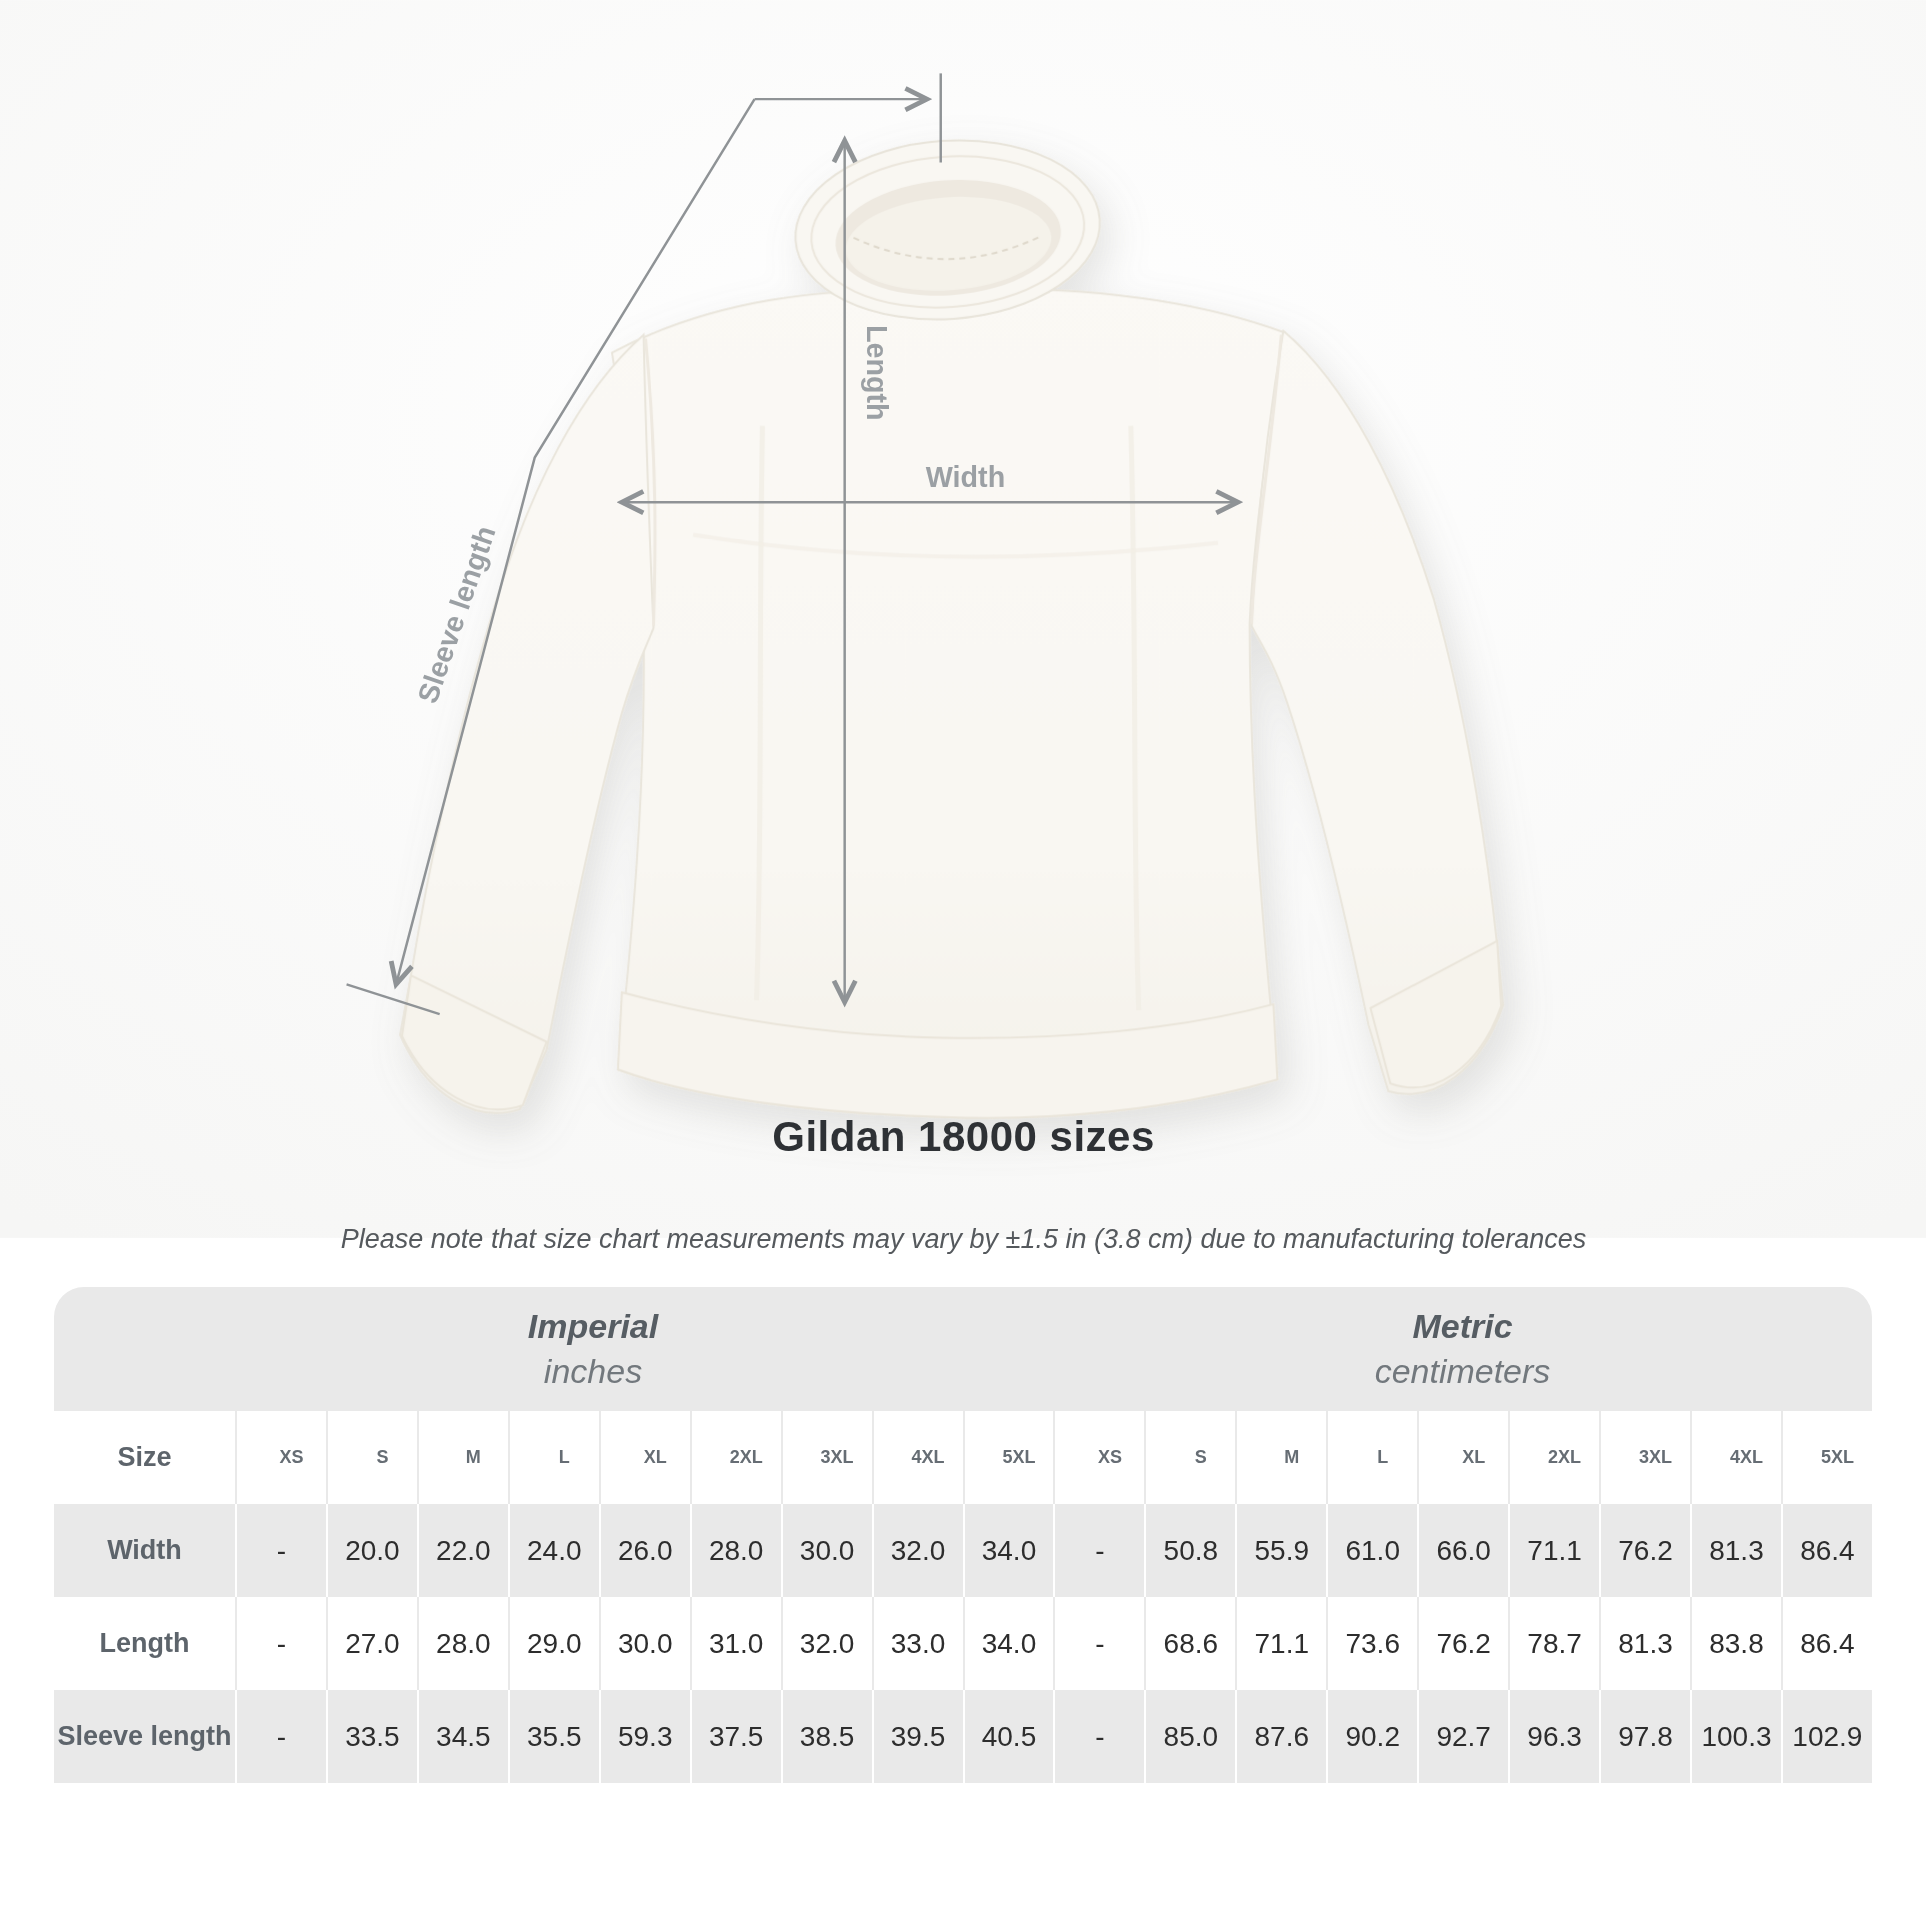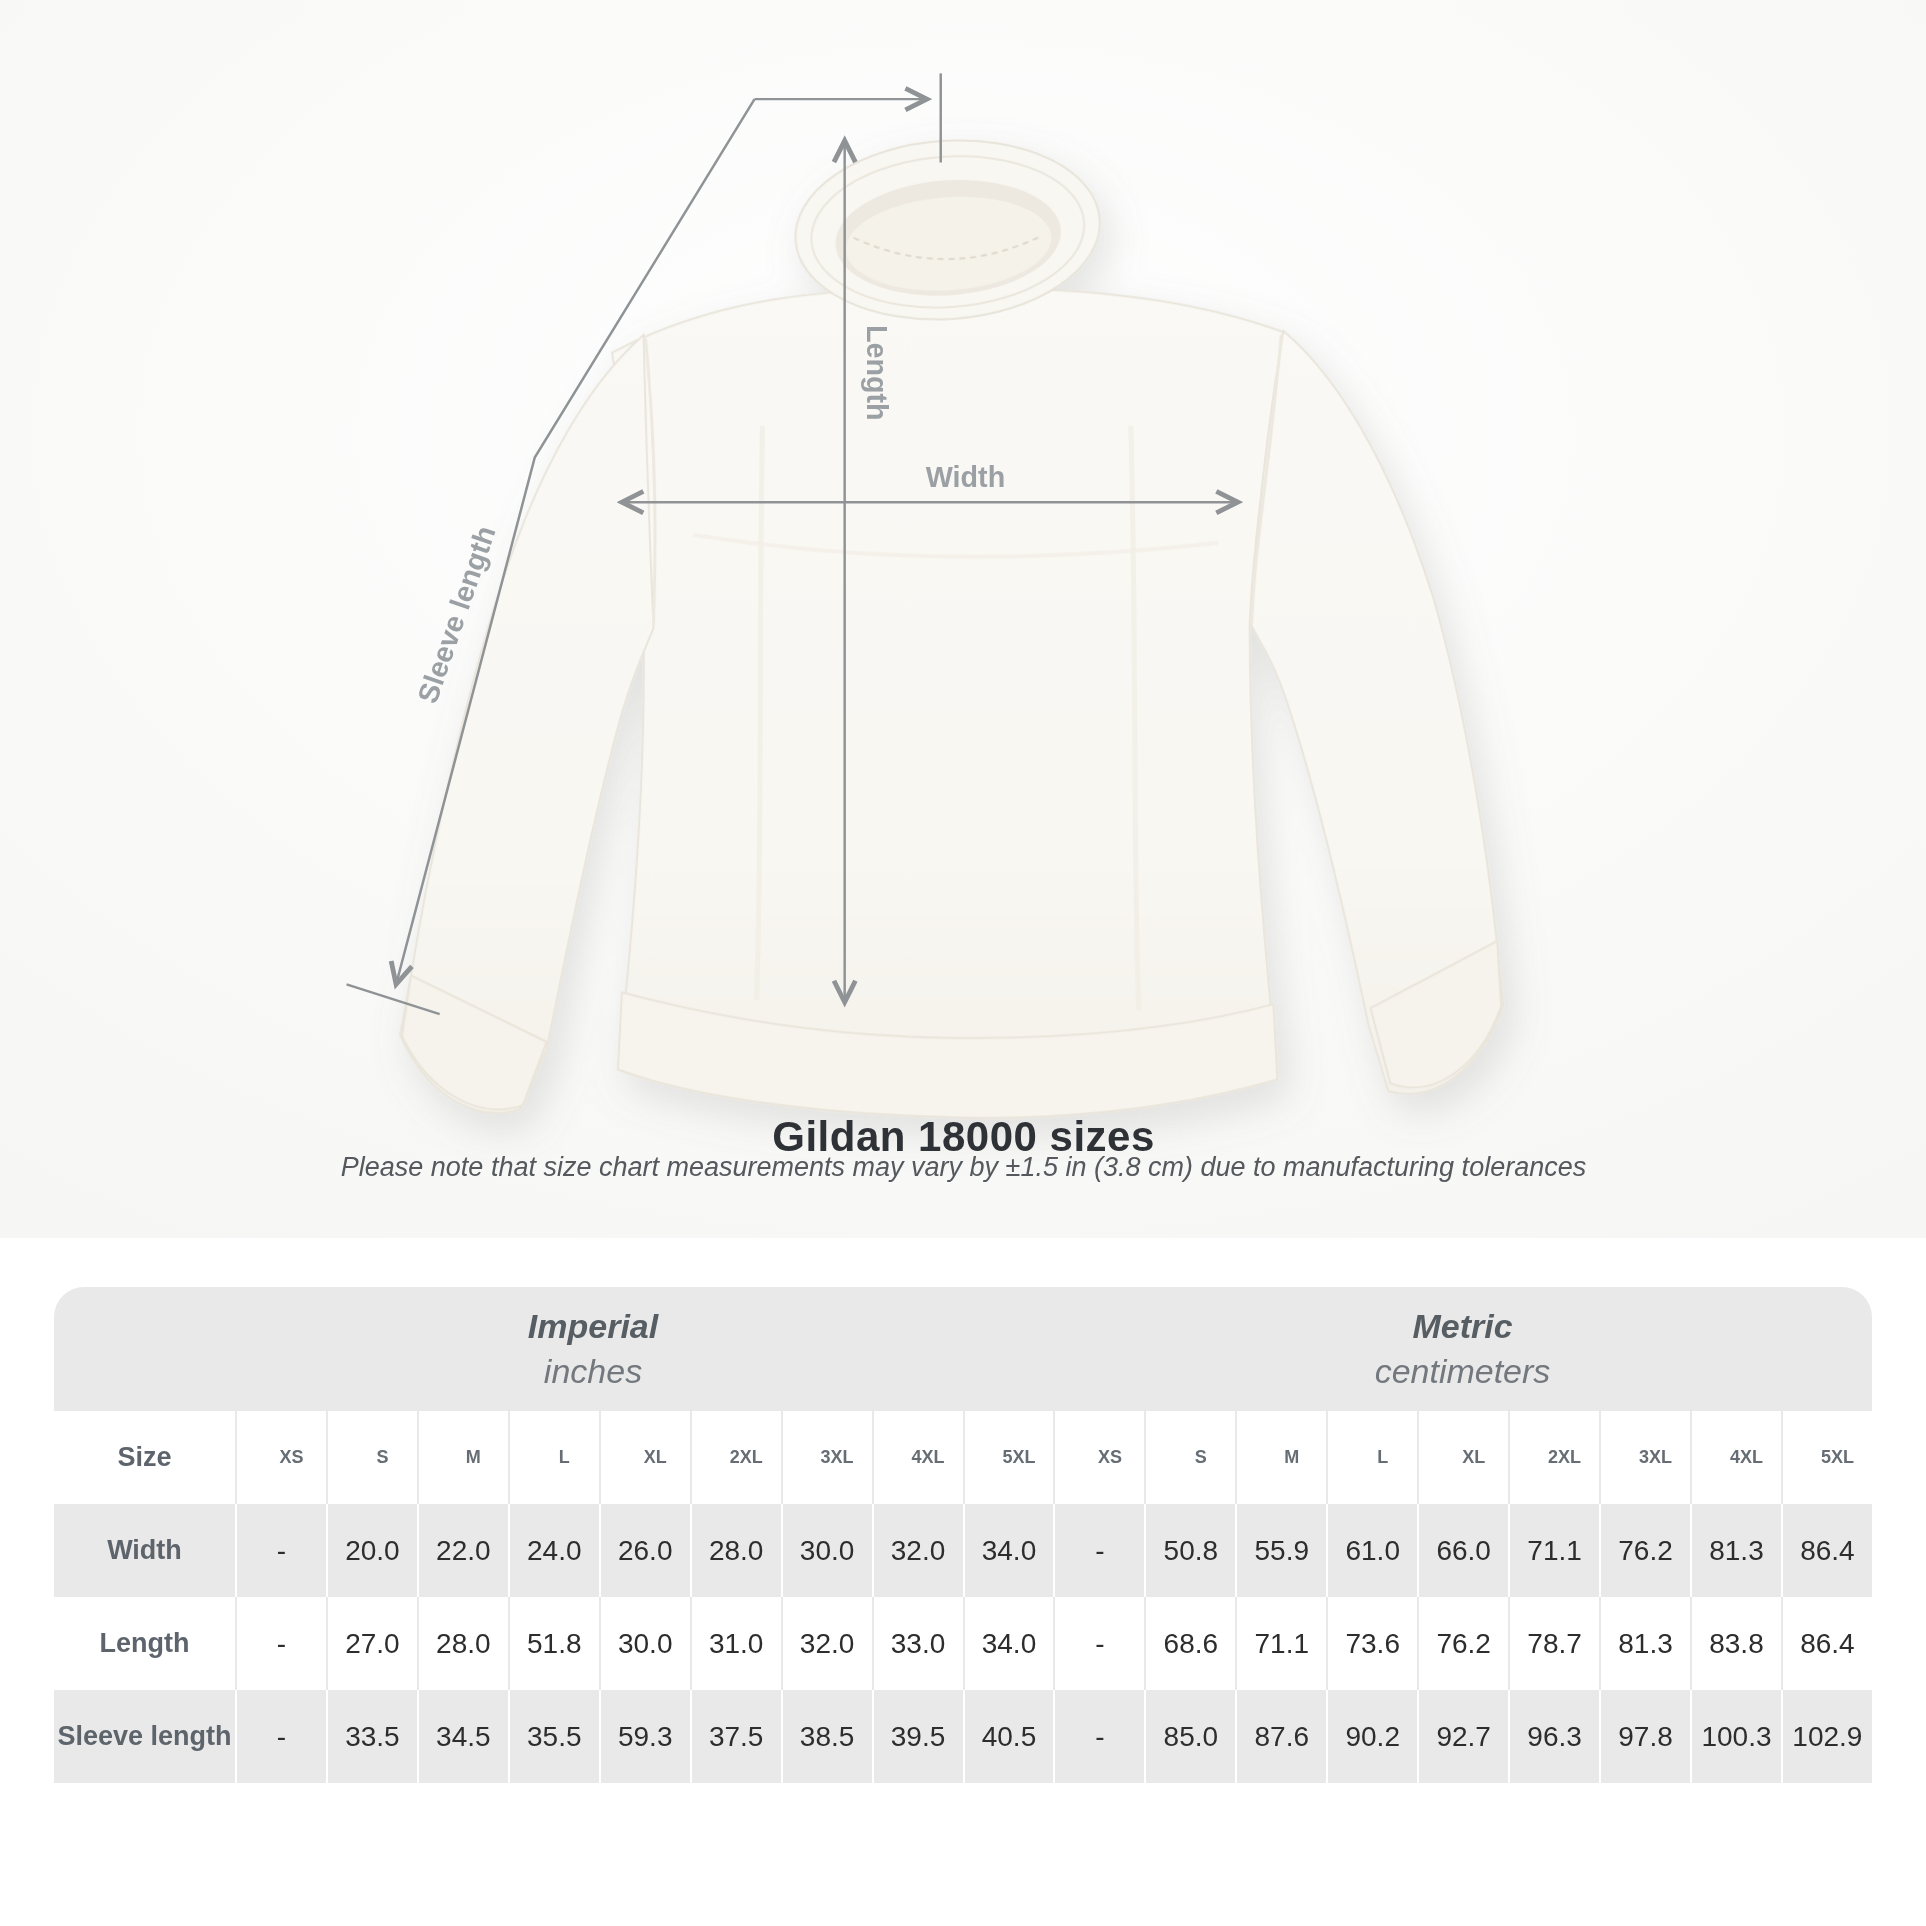--- a/index.html
+++ b/index.html
@@ -6,21 +6,21 @@
   body{width:1927px;height:1927px;position:relative;overflow:hidden;
        font-family:"Liberation Sans", sans-serif;}
   .stage{position:absolute;inset:0;background:#ffffff;}
 
   
   .photo{position:absolute;top:0;left:0;width:1927px;height:1238px;display:block;}
 
   
   .page-title{position:absolute;top:1113px;left:0;width:1927px;margin:0;
     text-align:center;font-size:42px;font-weight:700;color:#2e3135;letter-spacing:0.5px;}
-  .page-subtitle{position:absolute;top:1152px;left:0;width:1927px;margin:0;
+  .page-subtitle{position:absolute;top:1224px;left:0;width:1927px;margin:0;
     text-align:center;font-size:27px;font-style:italic;color:#55595d;}
 
   
   .size-table{position:absolute;top:1287px;left:54px;width:1818px;height:587px;
     border-radius:30px;overflow:hidden;}
   .trow{display:flex;width:100%;}
   .unit-band{height:124px;background:#e9e9e9;}
   .unit-half{display:flex;flex-direction:column;align-items:center;justify-content:center;
     gap:6px;box-sizing:border-box;}
   .unit-half.imperial{width:999px;padding-left:79px;}
@@ -175,21 +175,21 @@
         <div class="cell value-cell">71.1</div>
         <div class="cell value-cell">76.2</div>
         <div class="cell value-cell">81.3</div>
         <div class="cell value-cell">86.4</div>
       </div>
       <div class="trow data-row">
         <div class="cell label-cell">Length</div>
         <div class="cell value-cell">-</div>
         <div class="cell value-cell">27.0</div>
         <div class="cell value-cell">28.0</div>
-        <div class="cell value-cell">51.8</div>
+        <div class="cell value-cell">29.0</div>
         <div class="cell value-cell">30.0</div>
         <div class="cell value-cell">31.0</div>
         <div class="cell value-cell">32.0</div>
         <div class="cell value-cell">33.0</div>
         <div class="cell value-cell">34.0</div>
         <div class="cell value-cell">-</div>
         <div class="cell value-cell">68.6</div>
         <div class="cell value-cell">71.1</div>
         <div class="cell value-cell">73.6</div>
         <div class="cell value-cell">76.2</div>

